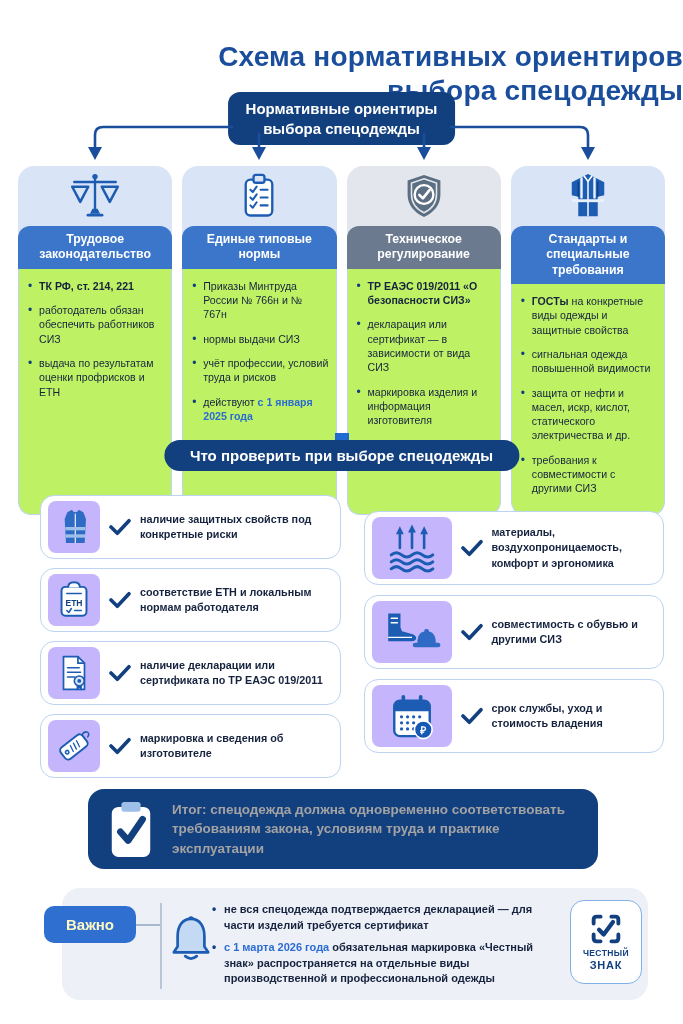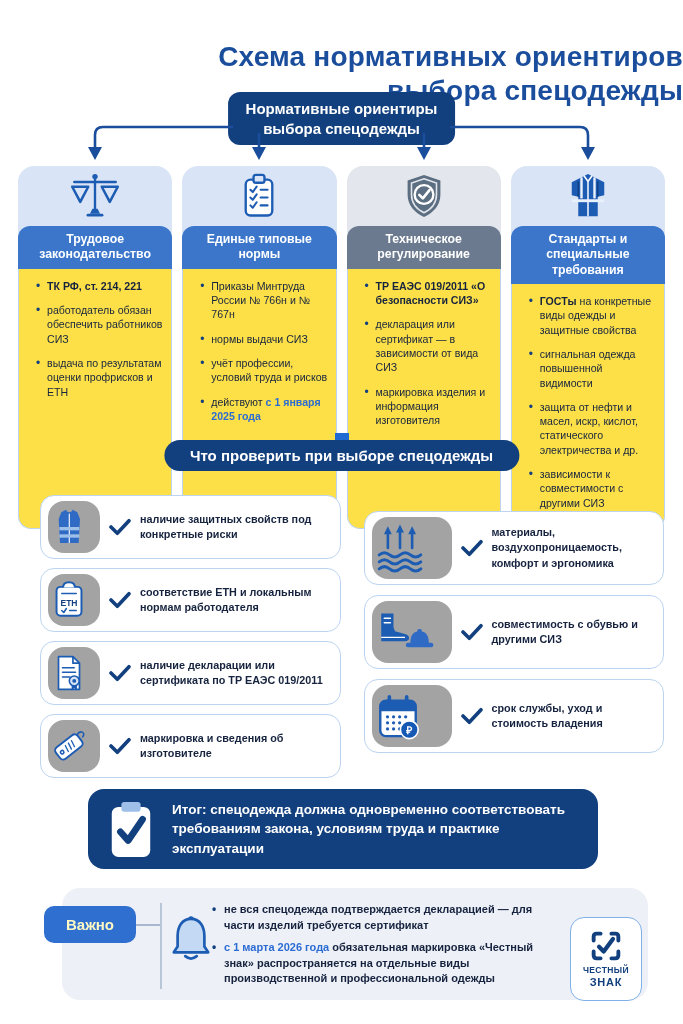--- a/index.html
+++ b/index.html
@@ -16,68 +16,68 @@
   
   .columns{position:absolute;top:166px;left:18px;width:647px;height:272px;
            display:grid;grid-template-columns:repeat(4,1fr);gap:10px;}
   .col{background:#d9e5f6;border-radius:16px;display:flex;flex-direction:column;}
   .col.gray{background:#e3e7ed;}
   .col-icon{height:60px;display:flex;align-items:center;justify-content:center;flex:none;}
   .col-head{background:#3b76cb;color:#fff;font-weight:700;font-size:12.3px;line-height:1.25;
             text-align:center;padding:6px 4px;border-radius:12px 12px 0 0;min-height:30px;
             display:flex;align-items:center;justify-content:center;}
   .col-head.gray{background:#6b7a8e;}
-  .col-body{flex:1;background:#fde047;border:1.5px solid #bcd4f0;border-top:none;
-            border-radius:0 0 13px 13px;padding-left:8px;}
+  .col-body{flex:1;background:#bef264;border:1.5px solid #bcd4f0;border-top:none;
+            border-radius:0 0 13px 13px;}
   .col-body ul{list-style:none;margin:0;padding:10px 7px 8px 9px;}
   .col-body li{position:relative;padding-left:11px;margin-bottom:10px;
                font-size:10.6px;line-height:1.35;}
   .col-body li::before{content:"•";position:absolute;left:0;top:-1px;color:#123f7e;font-size:12px;}
   .seg-b{font-weight:700;}
   .seg-hl{font-weight:700;color:#2b6cd4;}
   
   .big-arrow{position:absolute;top:433px;left:50%;transform:translateX(-50%);}
   .banner{position:absolute;top:440px;left:50%;transform:translateX(-50%);
           background:#123f7e;color:#fff;font-size:15px;font-weight:700;
           padding:7px 26px;border-radius:16px;white-space:nowrap;}
   
   .checks{position:absolute;top:495px;left:40px;width:624px;display:flex;gap:23px;}
   .check-col{width:304px;display:flex;flex-direction:column;gap:9px;}
   .check-col.right{padding-top:16px;gap:10px;}
   .check-card{background:#fff;border:1.5px solid #bcd4f0;border-radius:14px;
               display:flex;align-items:center;gap:9px;padding:5px 8px 5px 7px;box-sizing:border-box;}
   .check-col.left .check-card{min-height:62px;}
   .check-col.right .check-card{min-height:71px;}
-  .icon-tile{background:#a3a3a3;border-radius:16px;flex:none;display:flex;
-             align-items:center;justify-content:flex-start;}
+  .icon-tile{background:#c4b5fd;border-radius:8px;flex:none;display:flex;
+             align-items:center;justify-content:center;}
   .check-col.left .icon-tile{width:52px;height:52px;}
   .check-col.right .icon-tile{width:80px;height:62px;}
   .check-mark{flex:none;}
   .check-text{font-size:10.8px;font-weight:700;line-height:1.4;color:#16233f;}
   
   .summary{position:absolute;top:789px;left:88px;width:510px;box-sizing:border-box;
            background:#123f7e;border-radius:16px;display:flex;align-items:center;
            gap:16px;padding:10px 18px;min-height:78px;}
-  .summary-text{color:#ffffff;font-size:13.5px;font-weight:700;line-height:1.45;}
+  .summary-text{color:#a3a3a3;font-size:13.5px;font-weight:700;line-height:1.45;}
   
   .imp-panel{position:absolute;top:888px;left:62px;width:586px;height:112px;
              background:#edf0f6;border-radius:18px;}
   .imp-badge{position:absolute;top:906px;left:44px;background:#2e6fd0;color:#fef9c3;
              font-size:15px;font-weight:700;padding:10px 22px;border-radius:10px;z-index:2;}
   .imp-hline{position:absolute;top:924px;left:134px;width:26px;height:2px;background:#a8b8cf;}
   .imp-vline{position:absolute;top:903px;left:160px;width:2px;height:86px;background:#b9c6d8;}
   .imp-bell{position:absolute;top:912px;left:169px;}
   .imp-list{position:absolute;top:902px;left:212px;width:345px;}
   .imp-list ul{list-style:none;margin:0;padding:0;}
   .imp-list li{position:relative;padding-left:12px;margin-bottom:7px;
                font-size:11px;line-height:1.42;font-weight:600;}
   .imp-list li::before{content:"•";position:absolute;left:0;top:-1px;color:#123f7e;font-size:12px;}
   .logo{position:absolute;top:900px;left:570px;width:72px;height:84px;background:#fff;
         border:1.6px solid #7fb0e8;border-radius:14px;display:flex;flex-direction:column;
-        align-items:center;justify-content:center;gap:3px;box-sizing:border-box;margin-top:17px;}
+        align-items:center;justify-content:center;gap:3px;box-sizing:border-box;}
   .logo-text{font-size:8.5px;font-weight:700;color:#12407f;text-align:center;
              line-height:1.15;letter-spacing:.4px;}
   .logo-text .l2{font-size:11px;letter-spacing:.8px;}
 </style>
 </head>
 <body>
 
 <div class="page">
 
   <div class="title">
@@ -185,21 +185,21 @@
           <rect x="12" y="36" width="40" height="3.6" fill="#e8f0fb"></rect>
           <path d="M20 33 V14 M44 33 V14" stroke="#123f7e" stroke-width="1.6"></path>
         </svg>
       </div>
       <div class="col-head">Стандарты и специальные требования</div>
       <div class="col-body">
         <ul>
           <li><span class="seg-b">ГОСТы</span><span class="seg-n"> на конкретные виды одежды и защитные свойства</span></li>
           <li><span class="seg-n">сигнальная одежда повышенной видимости</span></li>
           <li><span class="seg-n">защита от нефти и масел, искр, кислот, статического электричества и др.</span></li>
-          <li><span class="seg-n">зависимости к совместимости с другими СИЗ</span></li>
+          <li><span class="seg-n">требования к совместимости с другими СИЗ</span></li>
         </ul>
       </div>
     </div>
   </div>
 
   <div class="big-arrow">
     <svg width="40" height="27" viewBox="0 0 40 27">
       <rect x="13" y="0" width="14" height="13" fill="#1f6bd3"></rect>
       <polygon points="2,12 38,12 20,27" fill="#1f6bd3"></polygon>
     </svg>

